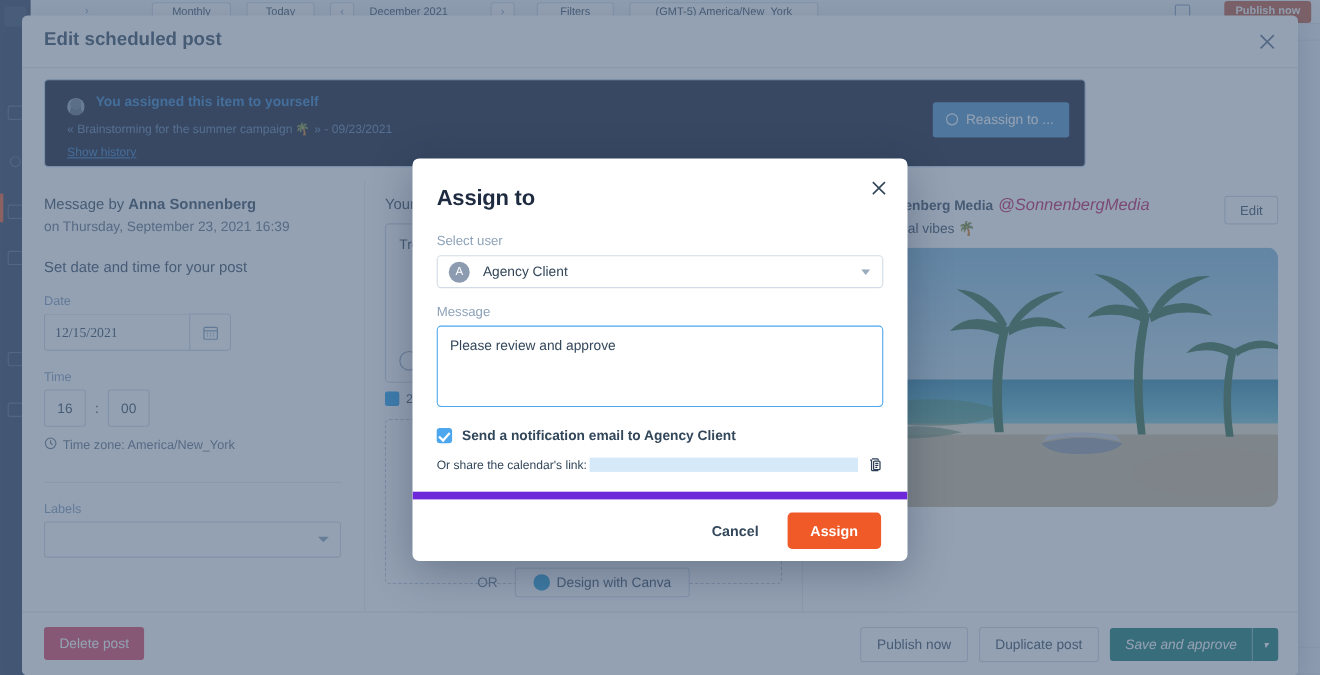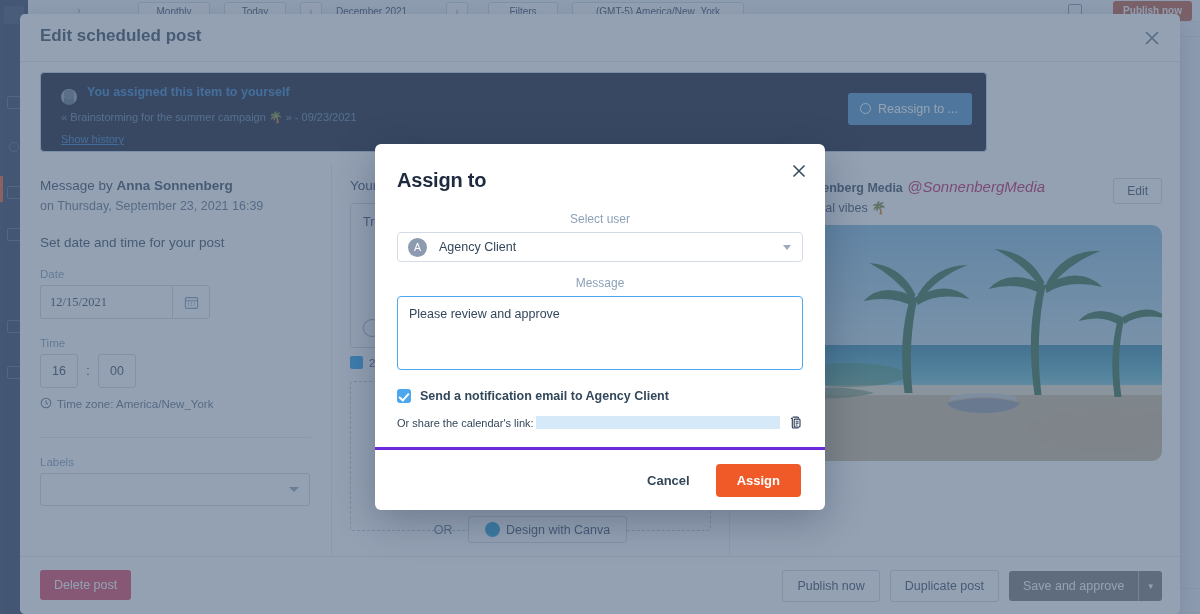--- a/index.html
+++ b/index.html
@@ -150,38 +150,38 @@
   .toggle { width:30px;height:16px;border-radius:9px;background:#d6dee8; position:relative;}
   .toggle::after { content:""; position:absolute; left:2px; top:2px; width:12px;height:12px;border-radius:50%;background:#fff;}
   .loc-lbl { font-size:12.5px; color:#5d6f82;}
 
   .pm-footer { position:absolute; left:0; right:0; bottom:0; height:58px; border-top:1px solid #e2e7ee; background:#fff;}
   .btn-delete { position:absolute; left:20px; top:13px; background:#d9405c; color:#fff;
       font-size:12.5px; border-radius:3px; padding:8px 14px; }
   .ft-right { position:absolute; right:18px; top:13px; display:flex; gap:10px; align-items:center;}
   .btn-ghost { border:1px solid #cbd6e2; background:#fff; color:#33475b; font-size:12.5px;
       border-radius:3px; padding:8px 14px;}
-  .btn-primary-split { display:flex; background:#737373; border-radius:3px; overflow:hidden; }
+  .btn-primary-split { display:flex; background:#0f766e; border-radius:3px; overflow:hidden;font-style:italic; }
   .btn-primary-split .main { color:#fff; font-size:12.5px; padding:8px 14px;}
   .btn-primary-split .arrow { color:#fff; font-size:9px; padding:8px 9px; border-left:1px solid rgba(255,255,255,.45);
       display:flex; align-items:center;}
 
   
   .scrim { position:absolute; inset:0; background:rgba(83,103,132,.62); }
 
   
   .dialog {
     position:absolute; left:375px; top:144px; width:450px; height:366px;
     background:#fff; border-radius:6px; box-shadow:0 10px 40px rgba(15,30,55,.30);
     overflow:hidden;
   }
   .dlg-close { position:absolute; right:17px; top:18px; width:18px;height:18px; color:#33475b;}
   .dlg-title { position:absolute; left:22px; top:25px; font-size:20px; font-weight:700; color:#1d2a3f; letter-spacing:-.2px;}
   .dlg-body { position:absolute; left:0; right:0; top:68px; bottom:63px; padding:0 22px; }
-  .dlg-flabel { font-size:12px; color:#8da2b8; margin-bottom:6px;text-align:center; }
+  .dlg-flabel { font-size:12px; color:#8da2b8; margin-bottom:6px; }
   .dlg-select {
     height:30px; border:1px solid #d3dce6; border-radius:4px; background:#fff;
     display:flex; align-items:center; padding:0 10px; position:relative;
   }
   .dlg-select .av { width:19px;height:19px;border-radius:50%;background:#8c9bb0;color:#fff;
       font-size:10.5px; display:flex; align-items:center; justify-content:center; margin-right:12px; flex:none;}
   .dlg-select .nm { font-size:12.5px; color:#33475b; }
   .dlg-select .caret { position:absolute; right:11px; top:12px; width:0;height:0;
       border-left:4.5px solid transparent;border-right:4.5px solid transparent;border-top:5px solid #9aabbe;}
   .dlg-msg-wrap { margin-top:14px; }
@@ -192,21 +192,21 @@
   .dlg-check-row { margin-top:19px; display:flex; align-items:center; gap:9px; }
   .cbox { width:14px;height:14px;border-radius:3px;background:#4ca7ee; position:relative; flex:none;}
   .cbox::after { content:""; position:absolute; left:4px; top:1.5px; width:4px;height:8px;
       border:solid #fff; border-width:0 2px 2px 0; transform:rotate(42deg);}
   .dlg-check-lbl { font-size:12.5px; color:#33475b; font-weight:600;}
   .dlg-link-row { margin-top:12px; display:flex; align-items:center; gap:0; }
   .dlg-link-lbl { font-size:11px; color:#33475b; white-space:nowrap;}
   .dlg-link-val { flex:1; height:13px; background:#d6e9f8; margin-left:2px; margin-right:8px;
       font-size:11px; color:transparent; overflow:hidden;}
   .copy-ico { width:15px;height:15px; color:#2d3e56; flex:none;}
-  .dlg-footer { position:absolute; left:0; right:0; bottom:0; height:63px; border-top:3px solid #6d28d9;
+  .dlg-footer { position:absolute; left:0; right:0; bottom:0; height:63px; border-top:7px solid #6d28d9;
       display:flex; align-items:center; justify-content:flex-end; gap:16px; padding-right:24px;}
   .dlg-cancel { font-size:13px; color:#33475b; font-weight:700; padding:6px 10px;}
   .dlg-assign { background:#ef5a28; color:#fff; font-size:13px; font-weight:600;
       border-radius:4px; padding:9px 21px; }
 </style>
 </head>
 <body>
 
 <div class="app-root">
 

